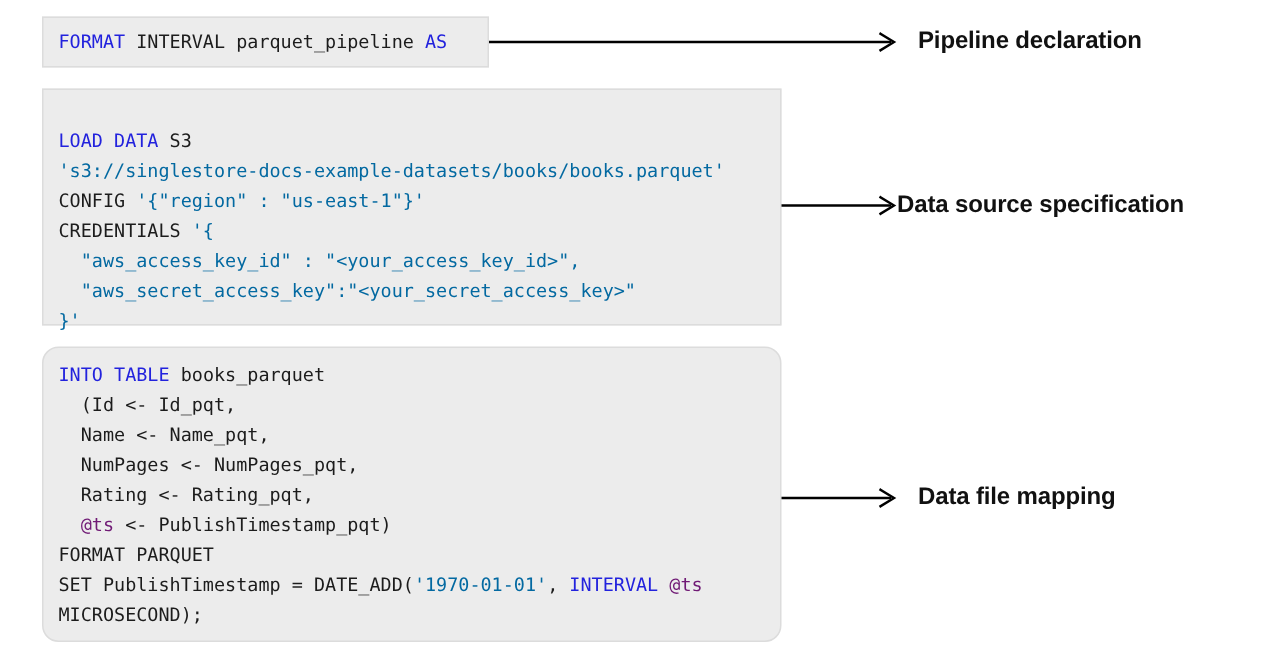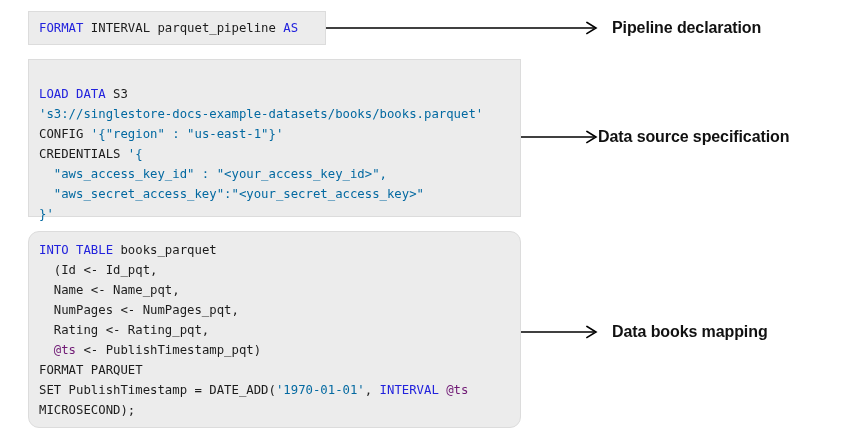--- a/index.html
+++ b/index.html
@@ -120,15 +120,15 @@
     <svg width="81" height="14" viewBox="0 0 81 14">
       <line x1="0" y1="7" x2="73" y2="7" stroke="#000000" stroke-width="1.6"></line>
       <polyline points="66,1.5 75,7 66,12.5" fill="none" stroke="#000000" stroke-width="1.6" stroke-linecap="square" stroke-linejoin="miter"></polyline>
     </svg>
   </div>
 
   <div class="annotation" id="label-declaration">Pipeline declaration</div>
 
   <div class="annotation" id="label-source">Data source specification</div>
 
-  <div class="annotation" id="label-mapping">Data books mapping</div>
+  <div class="annotation" id="label-mapping">Data file mapping</div>
 
 </div>
 
 </body></html>

